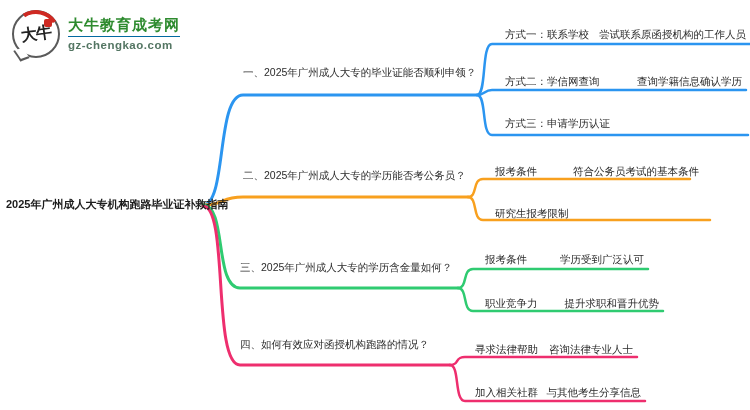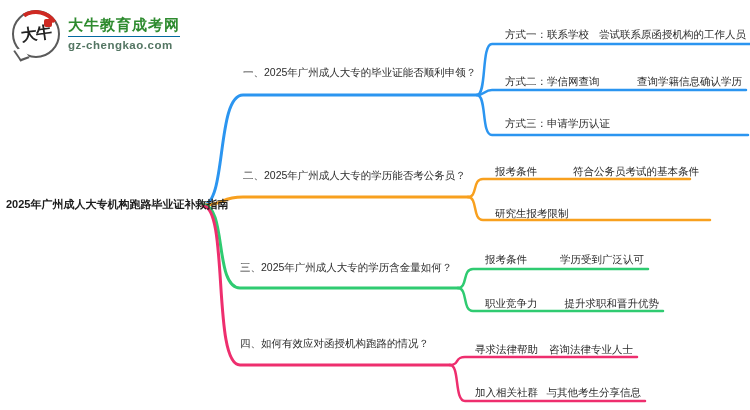--- a/index.html
+++ b/index.html
@@ -69,21 +69,21 @@
       <path d="M450,365 C460,365 454,357 465,357 H637" stroke-width="2.5" stroke="#ee2e6e"></path>
       <path d="M450,365 C460,365 454,401 465,401 H645" stroke-width="2.5" stroke="#ee2e6e"></path>
     </g>
   </svg>
 
   <div class="node root" style="left:6px;top:195px;">2025年广州成人大专机构跑路毕业证补救指南</div>
 
   <div class="node btitle" style="left:243px;top:63px;width:234px;">一、2025年广州成人大专的毕业证能否顺利申领？</div>
   <div class="node btitle" style="left:243px;top:166px;width:225px;">二、2025年广州成人大专的学历能否考公务员？</div>
   <div class="node btitle" style="left:240px;top:258px;width:218px;">三、2025年广州成人大专的学历含金量如何？</div>
-  <div class="node btitle" style="left:240px;top:335px;width:210px;font-family:Liberation Mono, monospace;">四、如何有效应对函授机构跑路的情况？</div>
+  <div class="node btitle" style="left:240px;top:335px;width:210px;">四、如何有效应对函授机构跑路的情况？</div>
 
   <div class="node leaf" style="left:494px;top:14px;width:256px;">
     <span class="lbl">方式一：联系学校</span>
     <span class="dtl">尝试联系原函授机构的工作人员</span>
   </div>
   <div class="node leaf" style="left:494px;top:61px;width:252px;">
     <span class="lbl">方式二：学信网查询</span>
     <span class="dtl">查询学籍信息确认学历</span>
   </div>
   <div class="node leaf" style="left:494px;top:103px;width:254px;">

